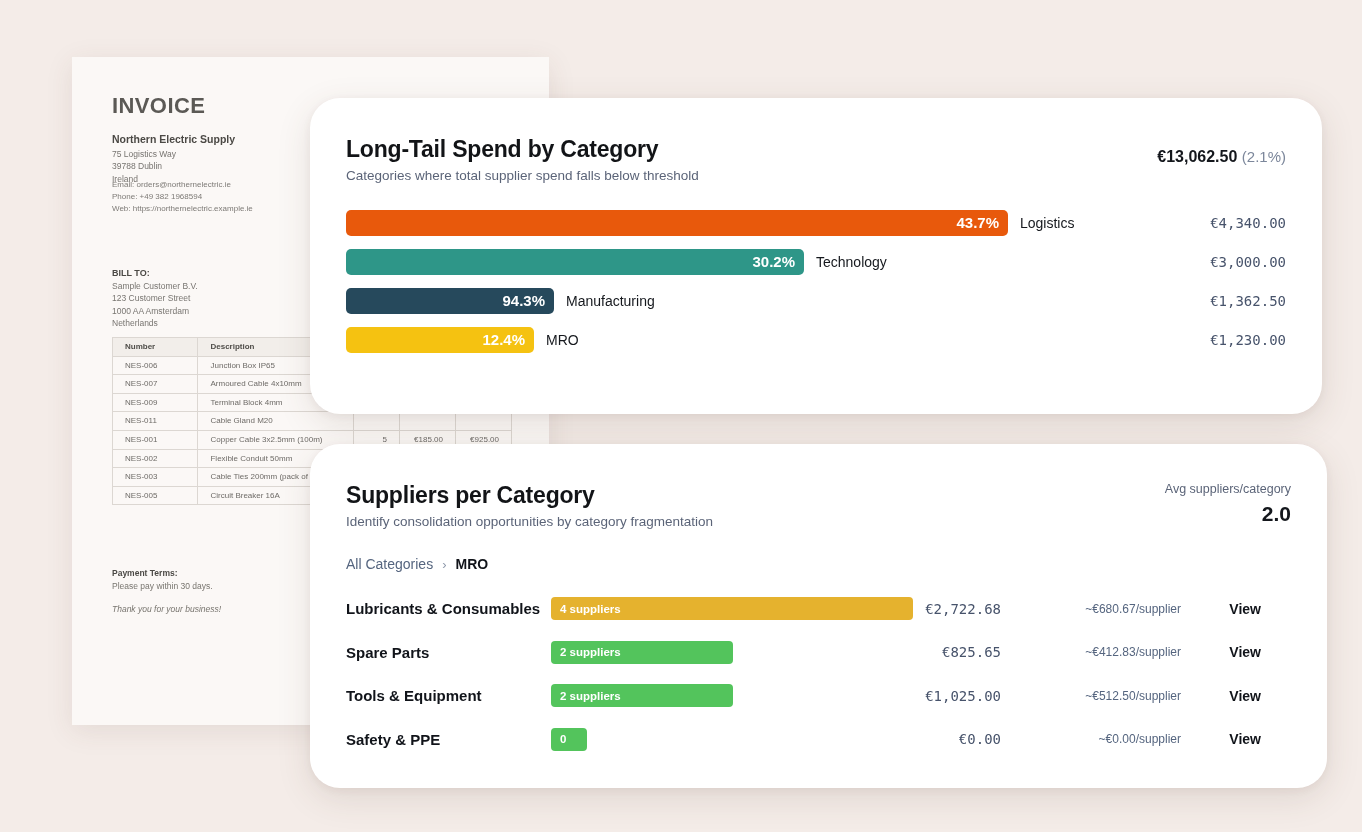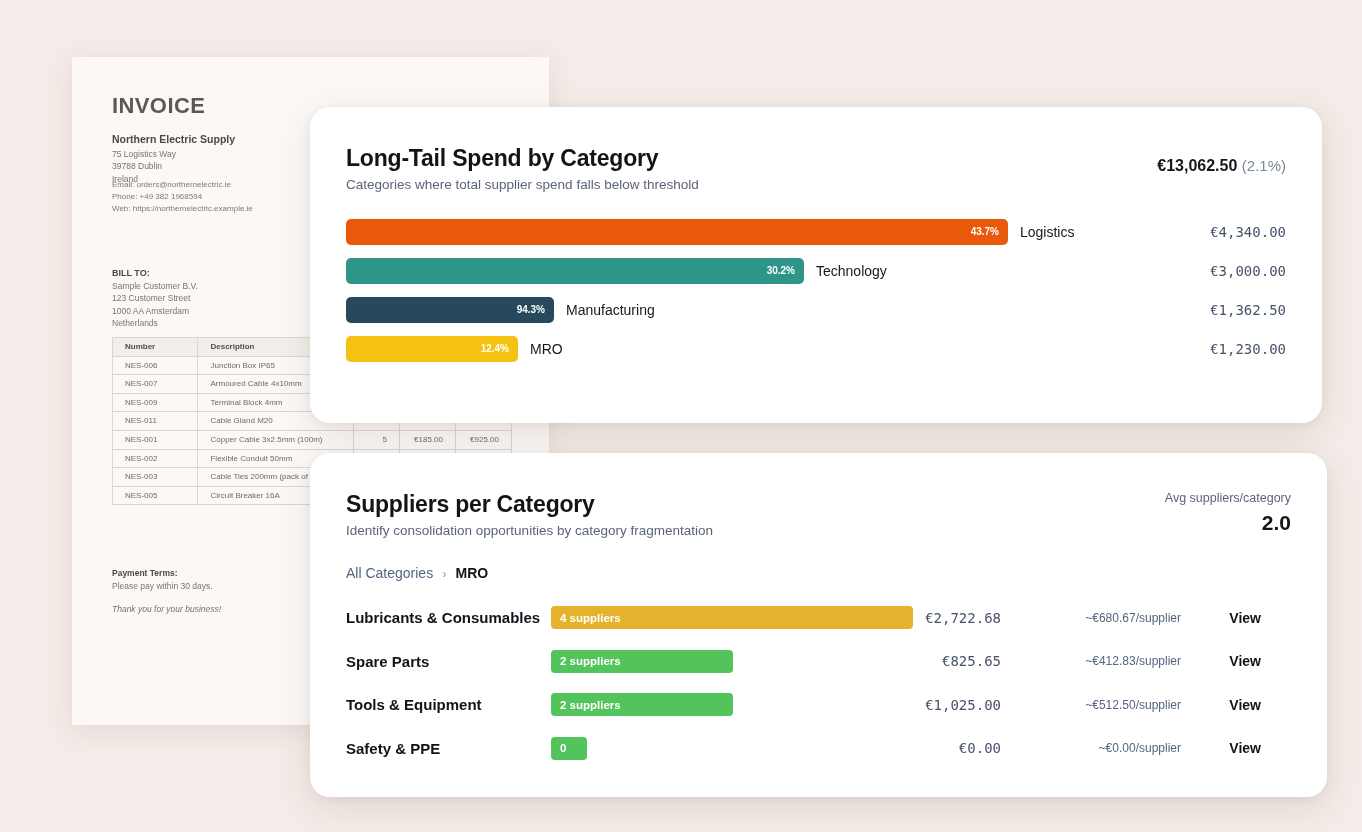--- a/index.html
+++ b/index.html
@@ -55,23 +55,22 @@
 
   .inv-terms { position: absolute; left: 40px; top: 511px; }
   .inv-terms .hdr { font-size: 8.5px; font-weight: bold; color: #4b4945; margin-bottom: 2px; }
   .inv-terms .line { font-size: 8.5px; color: #78756f; line-height: 1.5; }
   .inv-terms .thanks { font-size: 8.5px; color: #78756f; font-style: italic; margin-top: 11px; }
 
   
   .card {
     position: absolute;
     background: #ffffff;
-    border-radius: 20px;
+    border-radius: 30px;
     box-shadow: 0 10px 34px rgba(86,58,44,0.13), 0 2px 8px rgba(86,58,44,0.06);
-    margin-top: 9px;
   }
   #card-longtail { left: 310px; top: 98px; width: 1012px; height: 316px; }
   #card-suppliers { left: 310px; top: 444px; width: 1017px; height: 344px; }
 
   .card-head { position: relative; padding: 38px 36px 0 36px; }
   .card-title { font-size: 23px; font-weight: bold; color: #121417; letter-spacing: -0.2px; }
   .card-sub { font-size: 13.5px; color: #5b6478; margin-top: 5px; }
 
   .head-right { position: absolute; right: 36px; top: 50px; white-space: nowrap; }
   .head-total { font-size: 16px; font-weight: bold; color: #14171c; }
@@ -82,21 +81,21 @@
   .avg-value { font-size: 21px; font-weight: bold; color: #14171c; margin-top: 6px; }
 
   
   .lt-rows { position: relative; margin-top: 20px; padding: 0 36px; }
   .lt-row { position: relative; height: 39px; display: flex; align-items: center; }
   .lt-bar {
     height: 26px; border-radius: 5px;
     display: flex; align-items: center; justify-content: flex-end;
     padding-right: 9px; flex: none;
   }
-  .lt-bar-pct { font-size: 10px; font-weight: bold; color: #ffffff; }
+  .lt-bar-pct { font-size: 15px; font-weight: bold; color: #ffffff; }
   .lt-cat { font-size: 14px; color: #15181d; margin-left: 12px; white-space: nowrap; }
   .lt-amt {
     position: absolute; right: 0; top: 50%; transform: translateY(-50%);
     font-family: "DejaVu Sans Mono", monospace;
     font-size: 14px; color: #47536b; white-space: nowrap;
   }
 
   
   .breadcrumb { padding: 0 36px; margin-top: 27px; display: flex; align-items: center; gap: 9px; }
   .bc-link { font-size: 14px; color: #55657f; cursor: pointer; }
@@ -270,21 +269,21 @@
           <span class="lt-amt">€3,000.00</span>
         </div>
         <div class="lt-row">
           <div class="lt-bar" style="width:208px;background:#26495c">
             <span class="lt-bar-pct">94.3%</span>
           </div>
           <span class="lt-cat">Manufacturing</span>
           <span class="lt-amt">€1,362.50</span>
         </div>
         <div class="lt-row">
-          <div class="lt-bar" style="width:172px;background:#f5c211">
+          <div class="lt-bar" style="width:188px;background:#f5c211">
             <span class="lt-bar-pct">12.4%</span>
           </div>
           <span class="lt-cat">MRO</span>
           <span class="lt-amt">€1,230.00</span>
         </div>
       </div>
   </div>
 
   <div class="card" id="card-suppliers">
     <div class="card-head">

